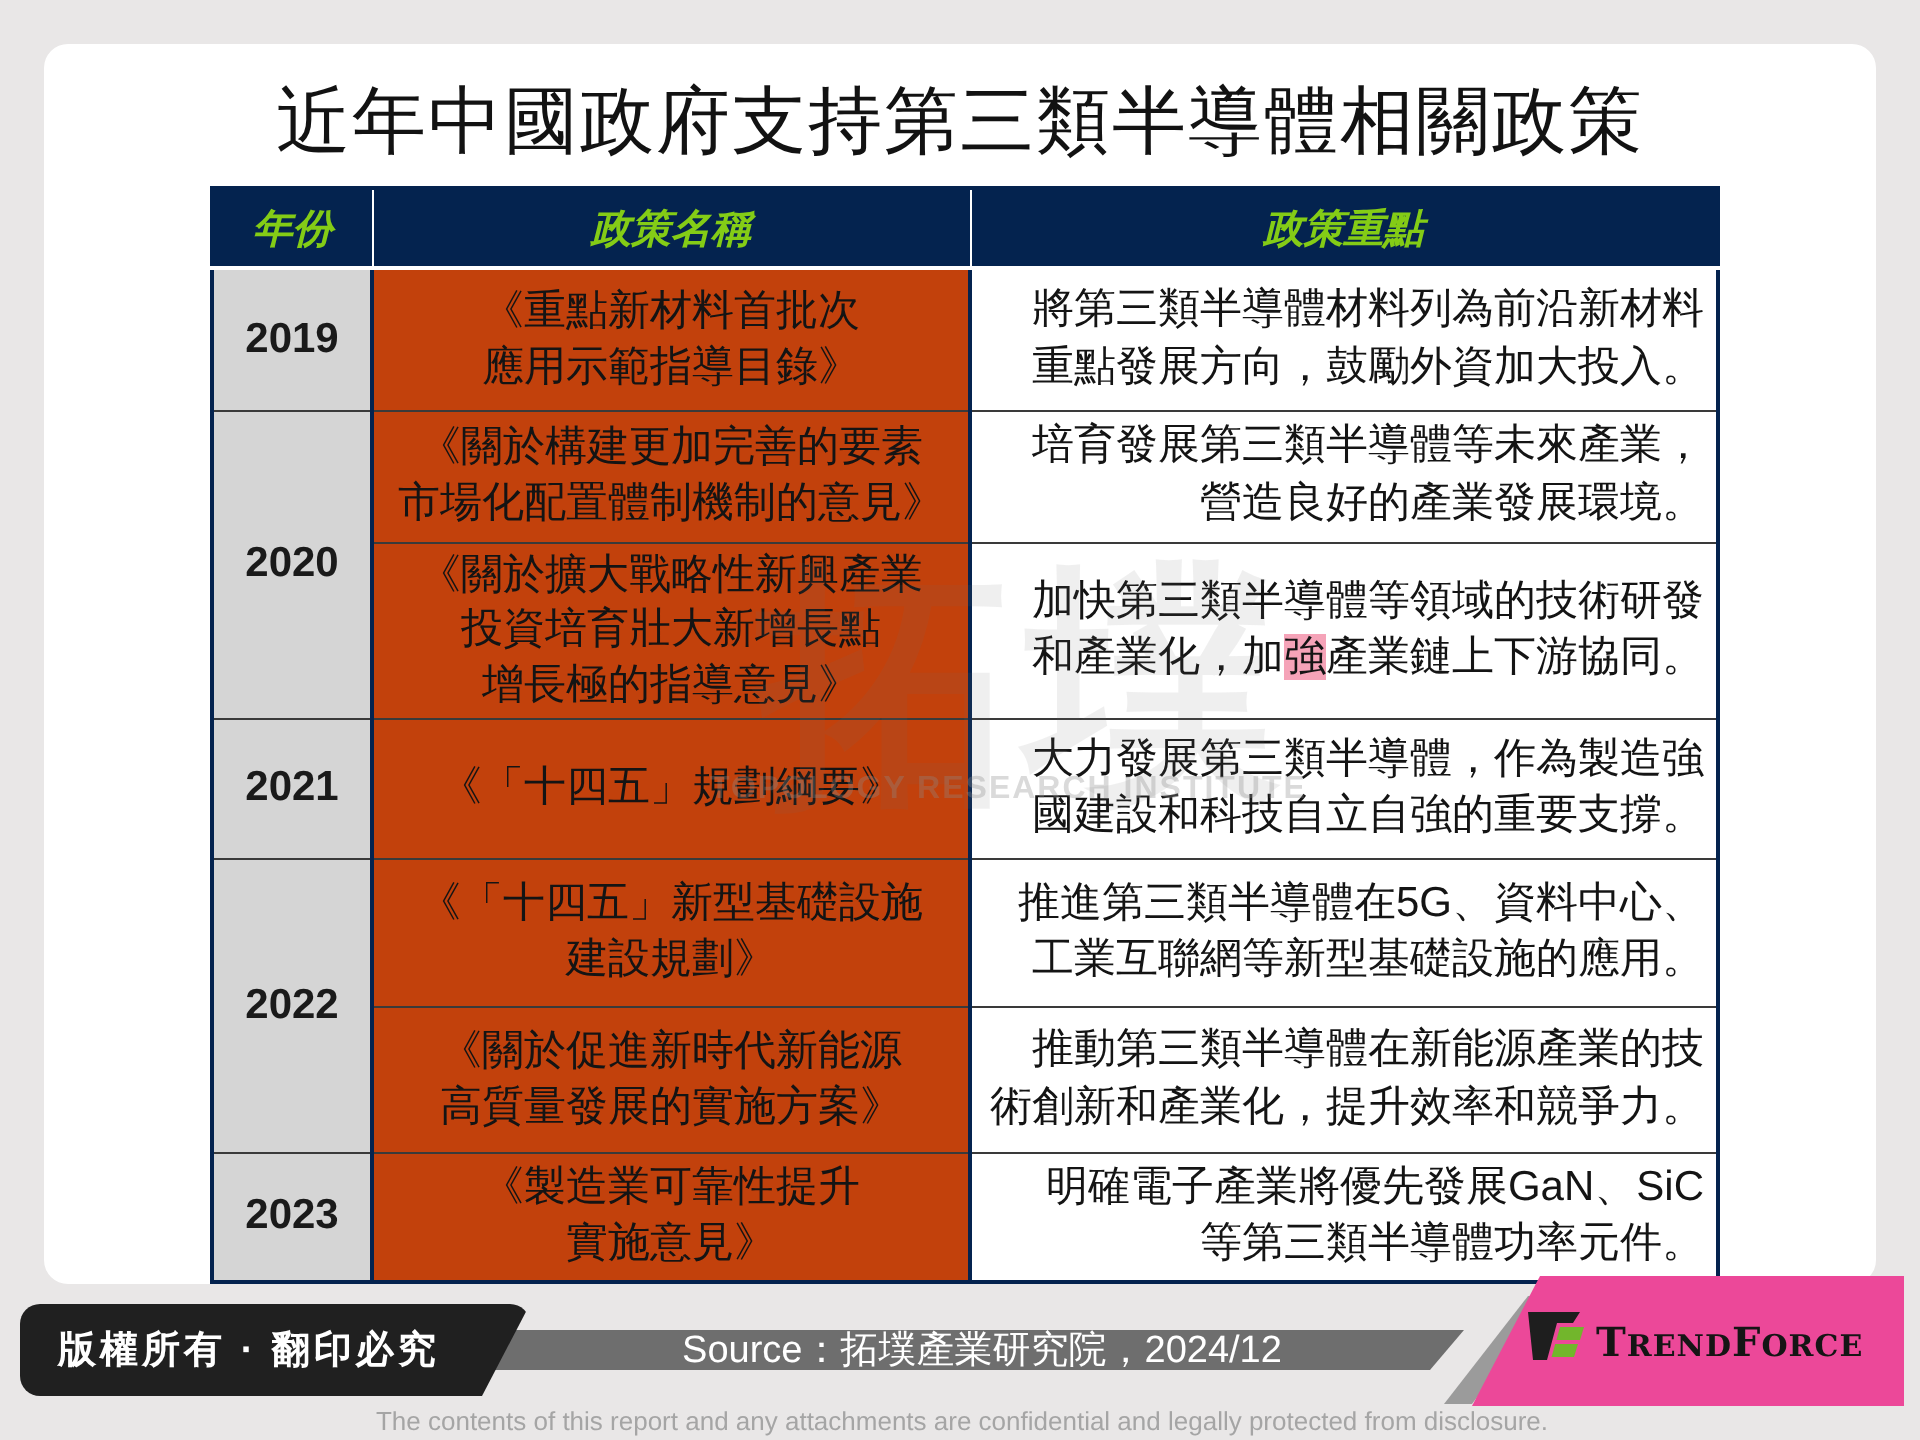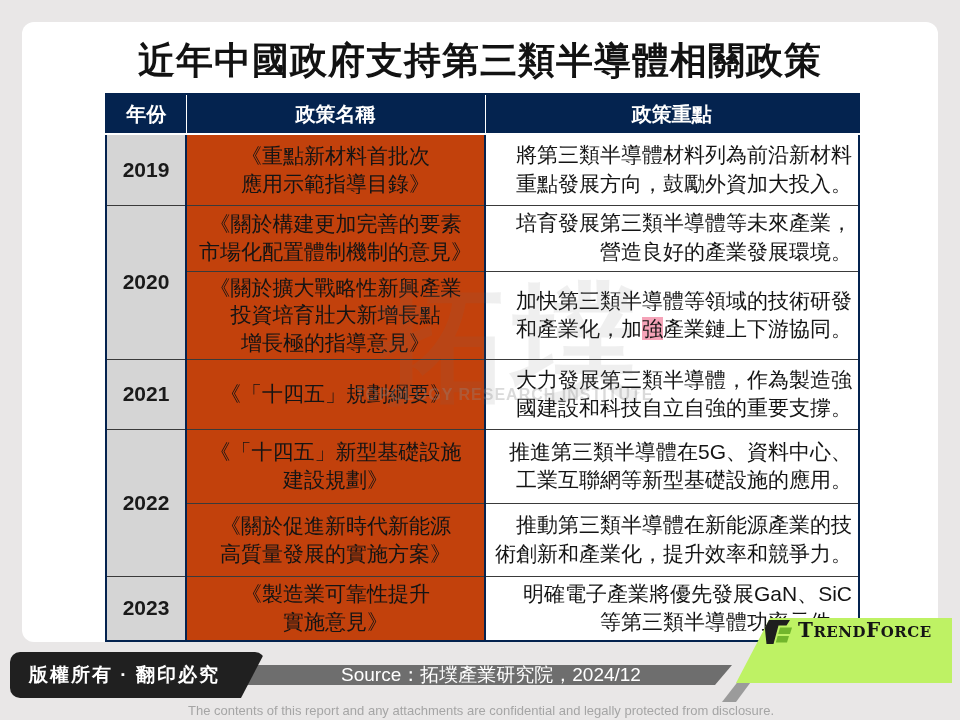--- a/index.html
+++ b/index.html
@@ -22,34 +22,34 @@
     overflow:hidden;
   }
   .card{
     position:absolute;left:22px;top:22px;width:916px;height:620px;
     background:#ffffff;border-radius:12px;
   }
   .title{
     position:absolute;left:0;top:36px;width:100%;
     text-align:center;
     font-family:"DejaVu Serif","Liberation Serif",serif;
-    font-size:37px;font-weight:bold;color:#121212;
+    font-size:37px;font-weight:normal;color:#121212;
     letter-spacing:1px;
   }
   table.policy-table{
     position:absolute;left:105px;top:93px;width:753px;
     border-collapse:collapse;table-layout:fixed;
     background:#fff;
     border:2px solid var(--header-navy);
   }
   .policy-table th{
-    background:var(--header-navy);color:#ffffff;
+    background:var(--header-navy);color:#84cc16;
     font-size:20px;font-weight:bold;height:40px;
     border-right:1px solid #ffffff;border-bottom:2px solid #ffffff;
-    text-align:center;vertical-align:middle;
+    text-align:center;vertical-align:middle;font-style:italic;
   }
   .policy-table th:last-child{border-right:none;}
   .policy-table td{
     border:1px solid var(--border-dark);
     border-left:2px solid var(--header-navy);
     vertical-align:middle;
     font-size:21px;color:#141414;
   }
   .policy-table td.year{
     background:var(--year-gray);
@@ -101,24 +101,24 @@
     display:flex;align-items:center;justify-content:center;
     padding-left:70px;z-index:2;text-align:center;
   }
   .stripe{
     position:absolute;left:722px;top:648px;width:56px;height:54px;
     background:var(--stripe-gray);
     clip-path:polygon(42px 0,54px 0,14px 100%,0 100%);
     z-index:2;
   }
   .brand-panel{
-    position:absolute;left:736px;top:618px;width:216px;height:65px;
-    background:#bef264;
+    position:absolute;left:736px;top:638px;width:216px;height:65px;
+    background:#ec4899;
     clip-path:polygon(34px 0,100% 0,100% 100%,0 100%);
-    display:flex;align-items:flex-start;
+    display:flex;align-items:center;
     padding-left:27px;z-index:3;
   }
   .brand-logo{flex:0 0 auto;margin-right:5px;}
   .brand-text{
     font-family:"DejaVu Serif","Liberation Serif",serif;
     font-weight:600;color:#151515;white-space:nowrap;
     font-size:15px;letter-spacing:0.5px;
   }
   .brand-text .lead{font-size:20px;}
   .disclaimer{

